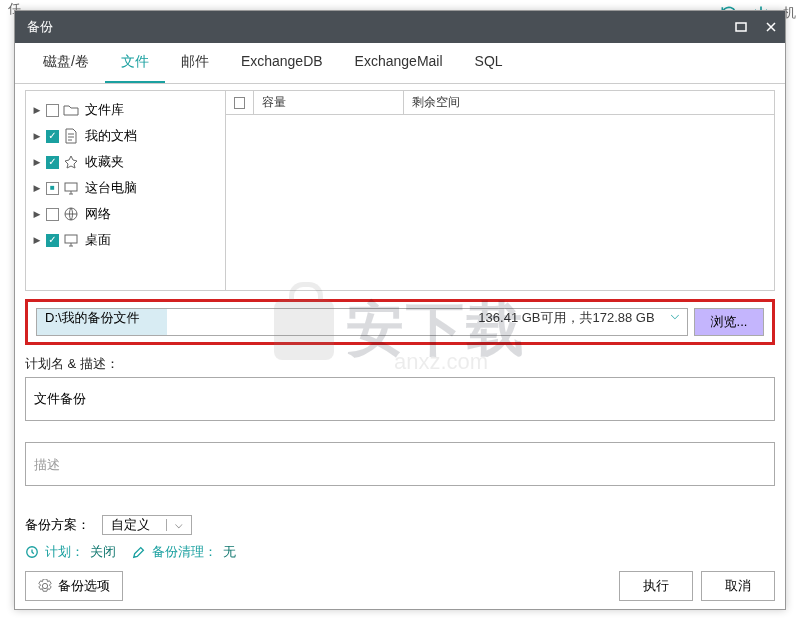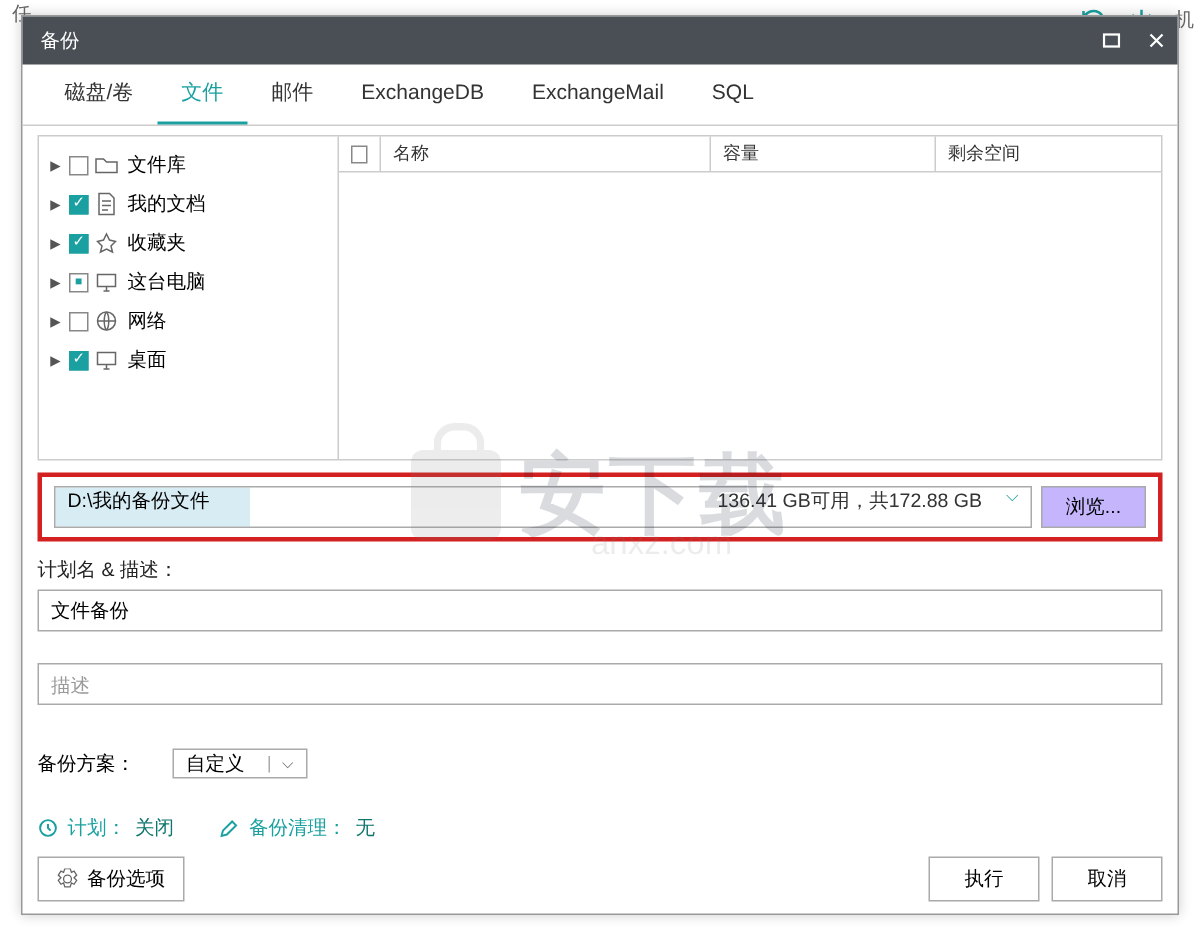--- a/index.html
+++ b/index.html
@@ -51,29 +51,29 @@
     .highlight-box { border: 3px solid #d32020; padding: 6px 8px; margin-top: 8px; }
     .field-label { font-size: 13px; margin-bottom: 4px; color: #222; }
     .path-row { display: flex; gap: 6px; }
     .path-select { flex: 1; border: 1px solid #aaa; height: 28px; display: flex; align-items: flex-start; padding: 0 8px; font-size: 13px; background: linear-gradient(to right, #d8ecf3 0%, #d8ecf3 20%, #fff 20%); cursor: pointer; }
     .path-text { flex: 1; }
     .path-info { color: #333; margin-right: 16px; }
     .chevron { color: #1aa0a0; font-size: 11px; }
     .browse-btn { width: 70px; border: 1px solid #aaa; background: #c4b5fd; font-size: 13px; cursor: pointer; }
     
     .section { margin-top: 10px; }
-    .text-input { width: 100%; border: 1px solid #aaa; height: 28px; padding: 0 8px; font-size: 13px; margin-bottom: 21px; }
+    .text-input { width: 100%; border: 1px solid #aaa; height: 44px; padding: 0 8px; font-size: 13px; margin-bottom: 21px; }
     .text-input::placeholder { color: #999; }
     
-    .scheme-row { display: flex; align-items: center; gap: 25px; margin-top: 8px; }
+    .scheme-row { display: flex; align-items: center; gap: 12px; margin-top: 8px; }
     .scheme-label { font-size: 13px; }
     .scheme-select { border: 1px solid #aaa; height: 20px; display: flex; align-items: center; padding: 0 8px; font-size: 13px; gap: 16px; cursor: pointer; }
     .scheme-chev { border-left: 1px solid #aaa; padding-left: 8px; color: #666; font-size: 10px; }
     
-    .status-row { display: flex; gap: 30px; margin-top: 24px; font-size: 13px; }
+    .status-row { display: flex; gap: 16px; margin-top: 8px; font-size: 13px; }
     .status-item { display: flex; align-items: center; gap: 6px; color: #1aa0a0; cursor: pointer; }
     .status-val { color: #0f766e; }
     
     .footer { display: flex; margin-top: 10px; gap: 8px; }
     .opt-btn { border: 1px solid #aaa; background: #fff; padding: 5px 12px; font-size: 13px; cursor: pointer; display: flex; align-items: center; gap: 6px; }
     .spacer { flex: 1; }
     .action-btn { border: 1px solid #aaa; background: #fff; width: 74px; padding: 5px 0; font-size: 13px; cursor: pointer; }
     
     svg { width: 100%; height: 100%; }
   </style>
@@ -182,21 +182,20 @@
               </svg>
             </span>
           <span class="tree-label">桌面</span>
         </div>
       </div>
       <div class="list">
         <div class="list-header">
           <div class="list-col c0">
               <span class="list-checkbox"></span>
             </div>
-          <div class="list-col c1">名称</div>
           <div class="list-col c2">容量</div>
           <div class="list-col c3">剩余空间</div>
         </div>
       </div>
     </div>
 
     <div class="watermark">
       <div class="wm-lock"></div>
       <div>
         <div class="wm-text">安下载</div>

